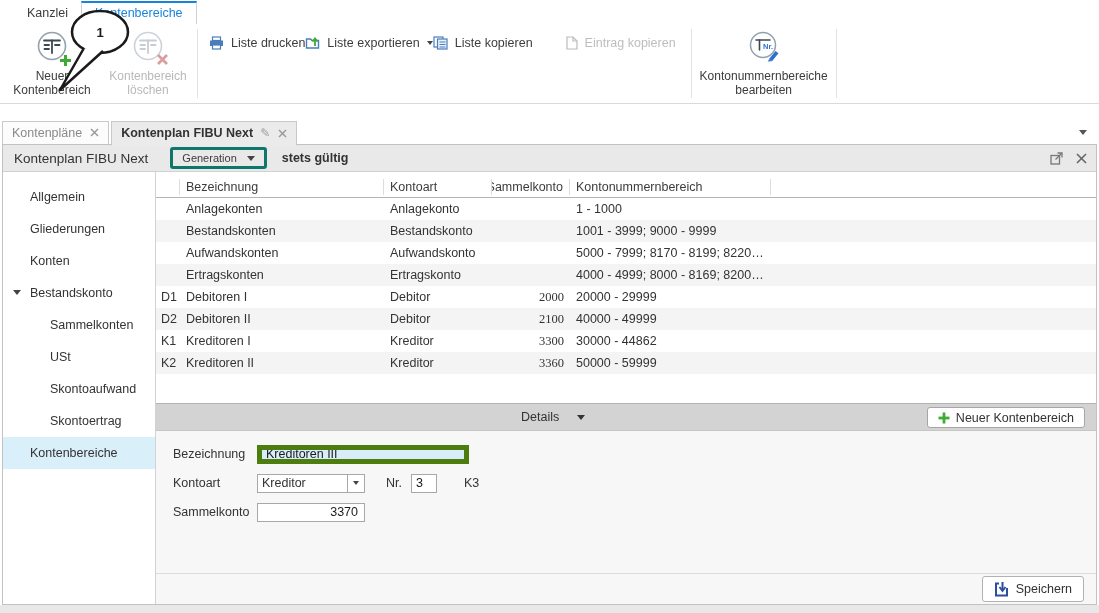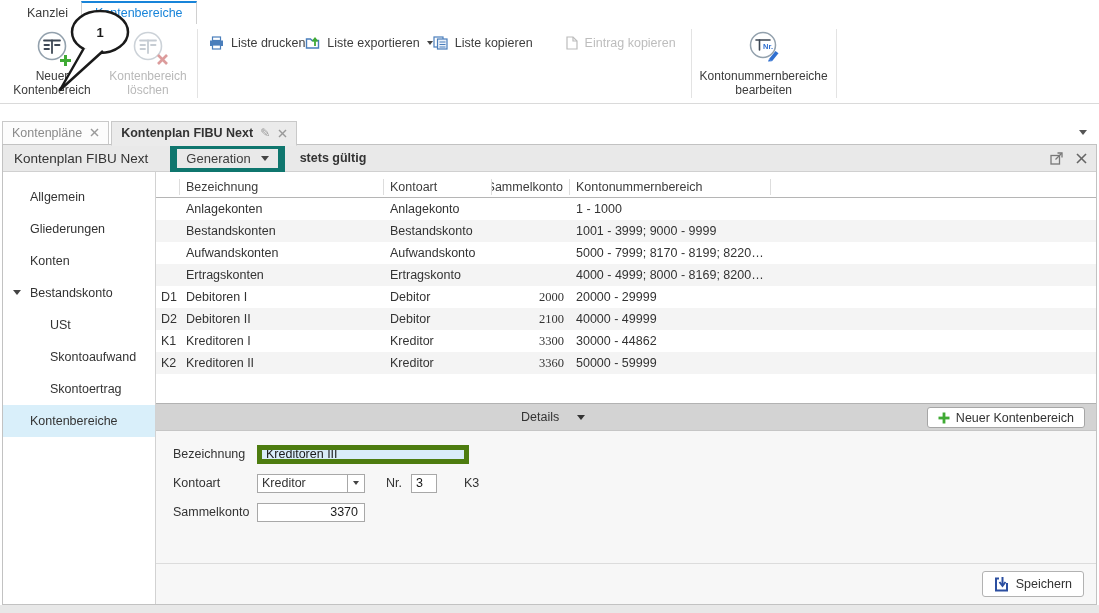--- a/index.html
+++ b/index.html
@@ -47,22 +47,22 @@
   .pencil { color:#9a9a9a; font-size:12px; margin-left:7px; font-weight:normal; }
   .pencil::before { content:"\270E"; }
   .doc-tabs-chevron { position:absolute; right:10px; top:10px; cursor:pointer; }
 
   
   .panel { position:absolute; left:2px; top:144px; width:1095px; height:461px;
            border:1px solid #c2c2c2; background:#fff; display:flex; flex-direction:column; }
   .panel-header { height:27px; flex:none; background:#e9e9e9; border-bottom:1px solid #d0d0d0;
                   display:flex; align-items:center; padding:0 9px 0 11px; }
   .ph-title { font-size:13.5px; color:#333; margin-right:22px; }
-  .gen-btn { display:flex; align-items:center; gap:10px; border:7px solid #0f766e; border-radius:3px;
-             padding:2px 9px; color:#3c3c3c; background:transparent; cursor:pointer; font-size:13px; }
+  .gen-btn { display:flex; align-items:center; gap:10px; border:3px solid #0f766e; border-radius:3px;
+             padding:2px 9px; color:#3c3c3c; background:transparent; cursor:pointer; font-size:11px; }
   .validity { font-weight:bold; margin-left:15px; }
   .ph-spacer { flex:1; }
   .ph-icon { display:flex; margin-left:13px; cursor:pointer; }
 
   .panel-body { flex:1; display:flex; min-height:0; }
 
   
   .sidebar { width:153px; flex:none; border-right:1px solid #d2d2d2; padding-top:9px; background:#fff; }
   .side-item { height:32px; display:flex; align-items:center; padding-left:27px; color:#333;
                cursor:pointer; position:relative; }
@@ -106,21 +106,21 @@
   .inp.num { width:108px; text-align:right; padding-right:6px; }
   .selectbox { display:flex; width:108px; height:19px; border:1px solid #a8a8a8; background:#fff;
                align-items:center; cursor:pointer; }
   .selectbox .sel-text { flex:1; padding-left:4px; overflow:hidden; white-space:nowrap; }
   .selectbox .sel-arrow { width:17px; align-self:stretch; border-left:1px solid #a8a8a8;
                           display:flex; align-items:center; justify-content:center; }
   .nr-label { margin-left:21px; margin-right:9px; }
   .k3-label { margin-left:27px; }
 
   
-  .form-footer { height:41px; flex:none; border-top:1px solid #dcdcdc; background:#f7f7f7;
+  .form-footer { height:31px; flex:none; border-top:1px solid #dcdcdc; background:#f7f7f7;
                  display:flex; align-items:center; justify-content:flex-end; padding-right:12px; }
   .save-btn { height:26px; background:#fff; border:1px solid #b2b2b2; border-radius:3px;
               display:flex; align-items:center; gap:7px; padding:0 11px; cursor:pointer;
               color:#333; font-size:12.5px; }
 
   .bottom-strip { position:absolute; left:0; right:0; top:605px; height:8px; background:#e8e8e8; }
 </style>
 </head>
 <body>
 
@@ -298,20 +298,21 @@
     <div class="panel-body">
 
       <div class="sidebar">
         <div class="side-item">Allgemein</div>
         <div class="side-item">Gliederungen</div>
         <div class="side-item">Konten</div>
         <div class="side-item">
           <span class="expander caret-down" style="border-top-color:#444;"></span>
           <span>Bestandskonto</span>
         </div>
+        <div class="side-item child">Sammelkonten</div>
         <div class="side-item child">USt</div>
         <div class="side-item child">Skontoaufwand</div>
         <div class="side-item child">Skontoertrag</div>
         <div class="side-item selected">Kontenbereiche</div>
       </div>
 
       <div class="main">
 
         <div class="grid thead">
           <div class="th"></div>

